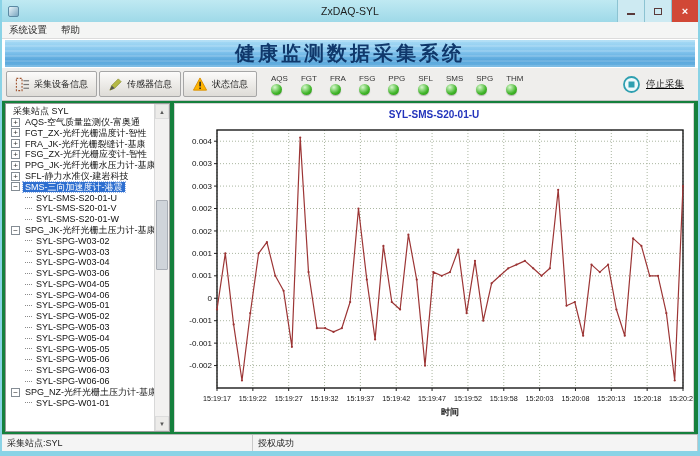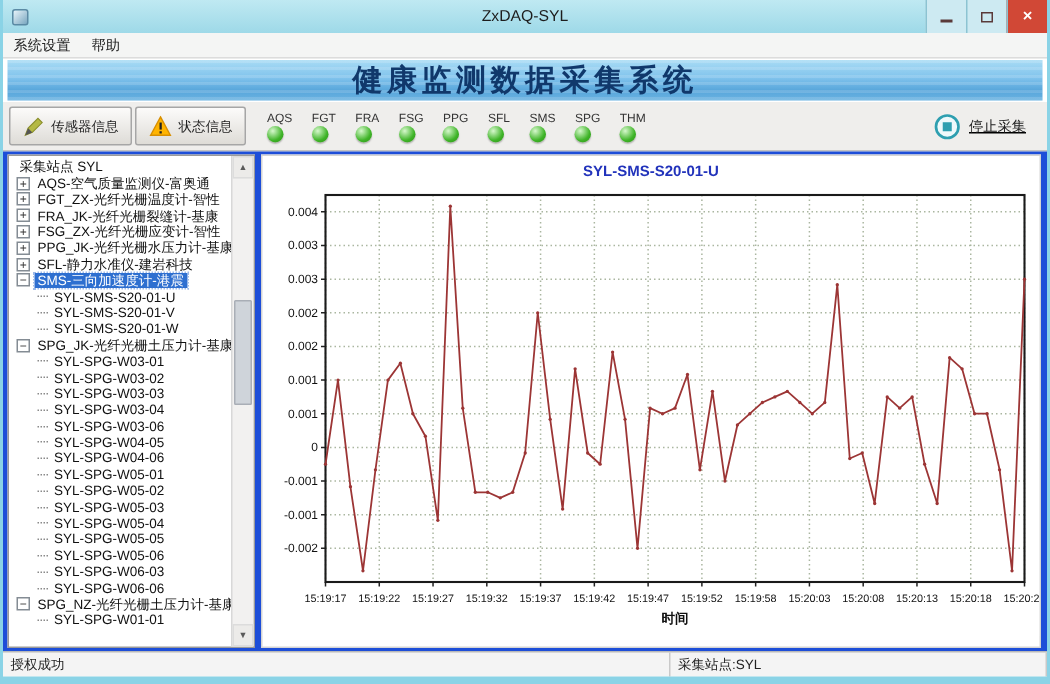--- a/index.html
+++ b/index.html
@@ -30,21 +30,21 @@
             background:linear-gradient(180deg,#fcfbfa,#dedcd7); border:1px solid #a6a6a6; border-radius:2px; font-size:9px; color:#222; cursor:default; }
   .tb-btn.active { background:#fbfaf7; border-color:#8fb8d8; }
   .tb-btn svg { flex:0 0 auto; }
   .indicator-group { display:flex; align-items:flex-start; gap:13px; margin-left:12px; }
   .indicator { display:flex; flex-direction:column; align-items:flex-start; gap:1px; }
   .ind-label { font-size:8px; color:#333; line-height:9px; }
   .led { width:11px; height:11px; border-radius:50%; box-shadow:0 1px 1px rgba(0,0,0,.25); }
   .stop-wrap { margin-left:auto; margin-right:10px; display:flex; align-items:center; gap:5px; cursor:default;text-decoration:underline; }
   .stop-label { font-size:9.5px; color:#222; }
   
-  .main { flex:1 1 auto; display:flex; overflow:hidden; background:#1d4ed8; }
+  .main { flex:1 1 auto; display:flex; overflow:hidden; background:#15803d; }
   .tree-panel { flex:0 0 165px; margin:2px 0 2px 3px; border:1px solid #9a9a9a; background:#fff; position:relative; overflow:hidden; }
   .tree-scroll { position:absolute; left:0; top:0; right:15px; bottom:0; overflow:hidden; padding:2px 0 0 3px; }
   .tree-row { display:flex; align-items:center; height:10.8px; font-size:9px; color:#111; white-space:nowrap; }
   .tree-row.lvl0 { padding-left:2px; }
   .tree-row.lvl1 { padding-left:2px; }
   .tree-row.lvl2 { padding-left:16px; }
   .expander { flex:0 0 auto; width:9px; height:9px; border:1px solid #848c94; background:#fff; color:#333;
               font-size:8px; line-height:7px; text-align:center; margin-right:3px; }
   .dash { flex:0 0 auto; width:7px; border-top:1px dotted #8a8a8a; margin-right:2px; }
   .tree-label { padding:0 2px; line-height:10.5px; }
@@ -88,20 +88,29 @@
     <div class="menu-item">帮助</div>
   </div>
 
   <div class="banner">
     <div class="banner-title">健康监测数据采集系统</div>
   </div>
 
   <div class="toolbar">
     <div class="tb-btn">
       <svg width="15" height="15" viewBox="0 0 16 16">
+        <rect x="1.5" y="1.5" width="6" height="13" fill="none" stroke="#a0522d" stroke-width="1.2" stroke-dasharray="2 1.5"></rect>
+        <line x1="9" y1="4" x2="15" y2="4" stroke="#777" stroke-width="1.3"></line>
+        <line x1="9" y1="8" x2="15" y2="8" stroke="#777" stroke-width="1.3"></line>
+        <line x1="9" y1="12" x2="15" y2="12" stroke="#777" stroke-width="1.3"></line>
+      </svg>
+      <span>采集设备信息</span>
+    </div>
+    <div class="tb-btn">
+      <svg width="15" height="15" viewBox="0 0 16 16">
         <polygon points="2,14 4,9 11,2 14,5 7,12" fill="#b5b944" stroke="#8b8f2d" stroke-width="0.8"></polygon>
         <polygon points="2,14 4,9 7,12" fill="#555"></polygon>
       </svg>
       <span>传感器信息</span>
     </div>
     <div class="tb-btn">
       <svg width="16" height="15" viewBox="0 0 16 16">
         <polygon points="8,1 15,14 1,14" fill="#ffb400" stroke="#d88f00" stroke-width="1"></polygon>
         <rect x="7.3" y="5" width="1.6" height="5" fill="#222"></rect>
         <rect x="7.3" y="11.2" width="1.6" height="1.6" fill="#222"></rect>
@@ -199,24 +208,20 @@
             <span class="dash"></span>
             <span class="tree-label">SYL-SMS-S20-01-V</span>
           </div>
           <div class="tree-row lvl2">
             <span class="dash"></span>
             <span class="tree-label">SYL-SMS-S20-01-W</span>
           </div>
           <div class="tree-row lvl1">
             <span class="expander">−</span>
             <span class="tree-label">SPG_JK-光纤光栅土压力计-基康</span>
-          </div>
-          <div class="tree-row lvl2">
-            <span class="dash"></span>
-            <span class="tree-label">SYL-SPG-W03-01</span>
           </div>
           <div class="tree-row lvl2">
             <span class="dash"></span>
             <span class="tree-label">SYL-SPG-W03-02</span>
           </div>
           <div class="tree-row lvl2">
             <span class="dash"></span>
             <span class="tree-label">SYL-SPG-W03-03</span>
           </div>
           <div class="tree-row lvl2">
@@ -420,17 +425,17 @@
           <circle cx="483.0357142857143" cy="153.82608695652172" r="1.1" fill="#9c3535"></circle>
           <circle cx="491.35714285714283" cy="191.2173913043478" r="1.1" fill="#9c3535"></circle>
           <circle cx="499.67857142857144" cy="258.52173913043475" r="1.1" fill="#9c3535"></circle>
           <circle cx="508" cy="64.08695652173913" r="1.1" fill="#9c3535"></circle>
           <text x="275" y="293" text-anchor="middle" font-size="9" font-weight="bold" fill="#111">时间</text>
         </svg>
     </div>
   </div>
 
   <div class="statusbar">
+    <div class="status-cell station">采集站点:SYL</div>
     <div class="status-cell left">授权成功</div>
-    <div class="status-cell station">采集站点:SYL</div>
   </div>
   <div class="bottomstrip"></div>
 </div>
 
 </body></html>

